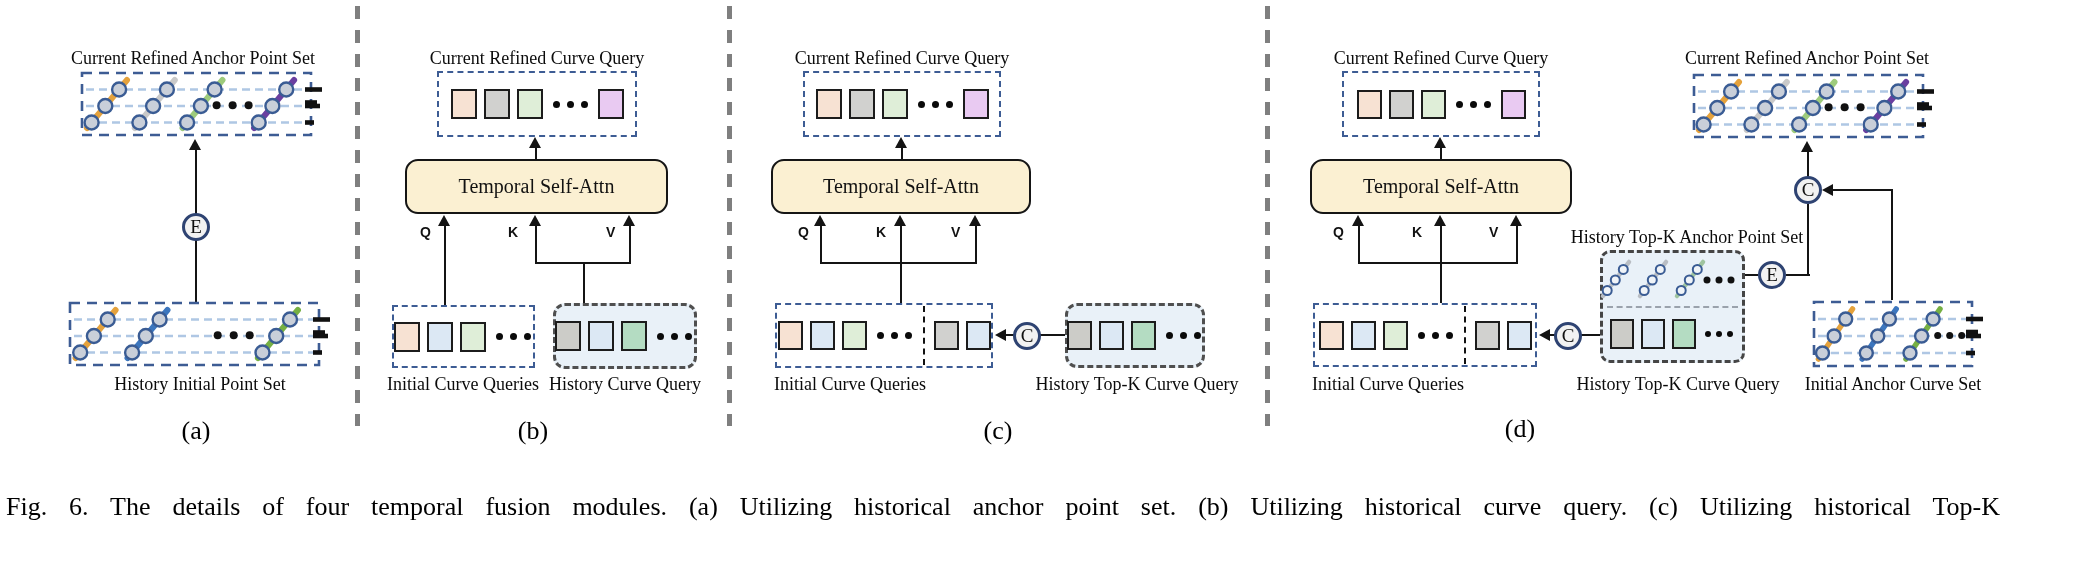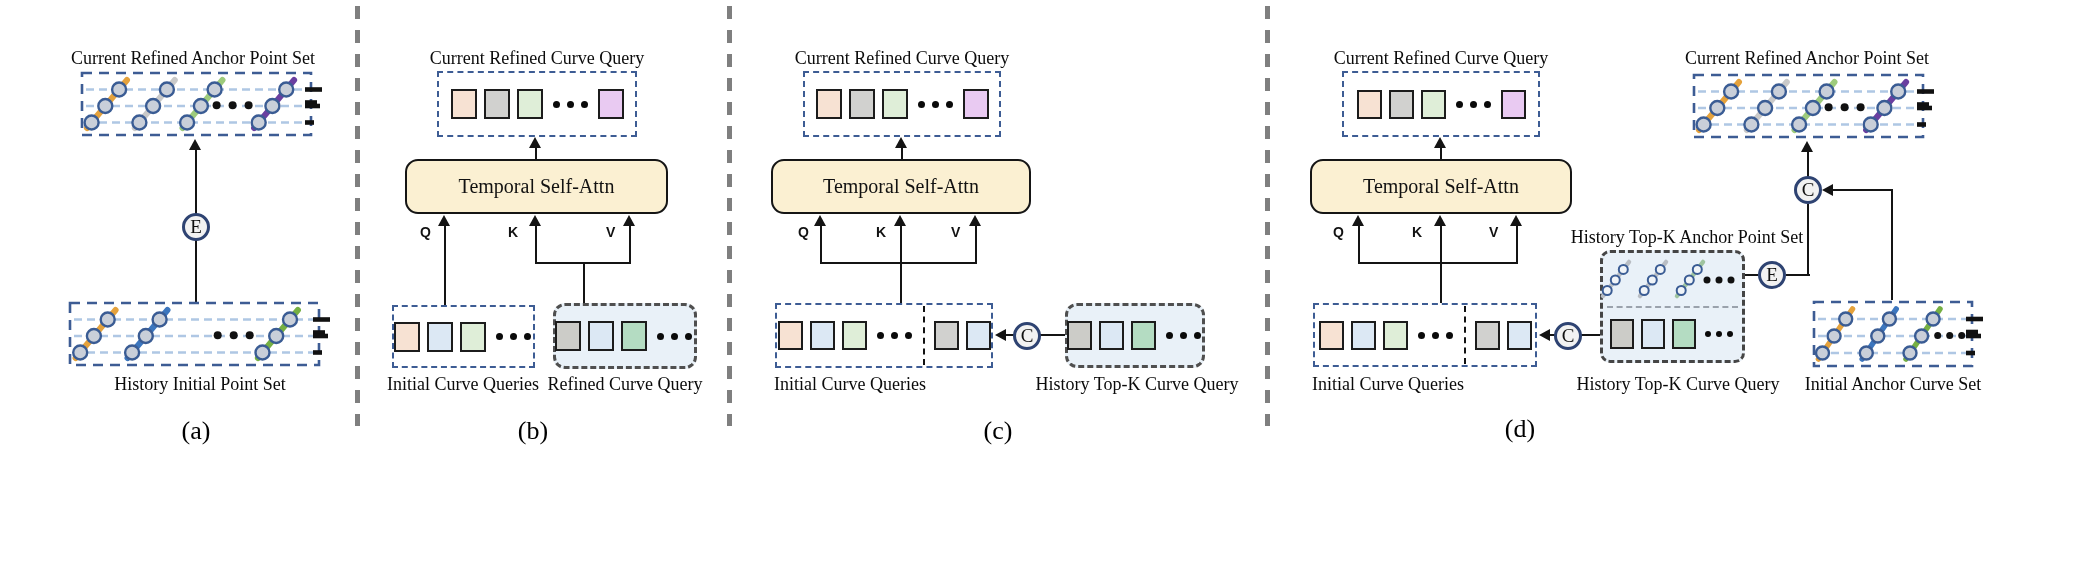--- a/index.html
+++ b/index.html
@@ -145,21 +145,21 @@
         <span class="sq" style="width: 26px; height: 30px; background: rgb(204, 204, 200);"></span>
         <span class="sq" style="width: 26px; height: 30px; background: rgb(220, 232, 244);"></span>
         <span class="sq" style="width: 26px; height: 30px; background: rgb(180, 220, 194);"></span>
         <span class="dotrow">
           <span class="dot"></span>
           <span class="dot"></span>
           <span class="dot"></span>
         </span>
       </div>
     <div class="lbl" style="left:463px;top:374px">Initial Curve Queries</div>
-    <div class="lbl" style="left:625px;top:374px">Refined Curve Query</div>
+    <div class="lbl" style="left:625px;top:374px">History Curve Query</div>
     <div class="tag" style="left:533px;top:416px">(b)</div>
   </div>
 
   <i class="pdiv" style="left:727px"></i>
 
   <div>
     <div class="lbl" style="left:902px;top:48px">Current Refined Curve Query</div>
     <div class="qbox sqrow" style="left:803px;top:71px;width:198px;height:66px">
         <span class="sq" style="width: 26px; height: 30px; background: rgb(247, 226, 211);"></span>
         <span class="sq" style="width: 26px; height: 30px; background: rgb(209, 209, 207);"></span>
@@ -376,15 +376,16 @@
           <circle cx="125.7" cy="35.4" r="3.5" fill="#111"></circle>
           <circle cx="137.7" cy="35.4" r="3.5" fill="#111"></circle>
           <circle cx="149.7" cy="35.4" r="3.5" fill="#111"></circle>
         </svg>
       </div>
     <div class="lbl" style="left:1893px;top:374px">Initial Anchor Curve Set</div>
     <div class="tag" style="left:1520px;top:414px">(d)</div>
   </div>
 
   <div class="caption">
+    <div class="capline">Fig. 6.  The details of four temporal fusion modules. (a) Utilizing historical anchor point set. (b) Utilizing historical curve query. (c) Utilizing historical Top-K</div>
   </div>
 
 </div>
 
 </body></html>

